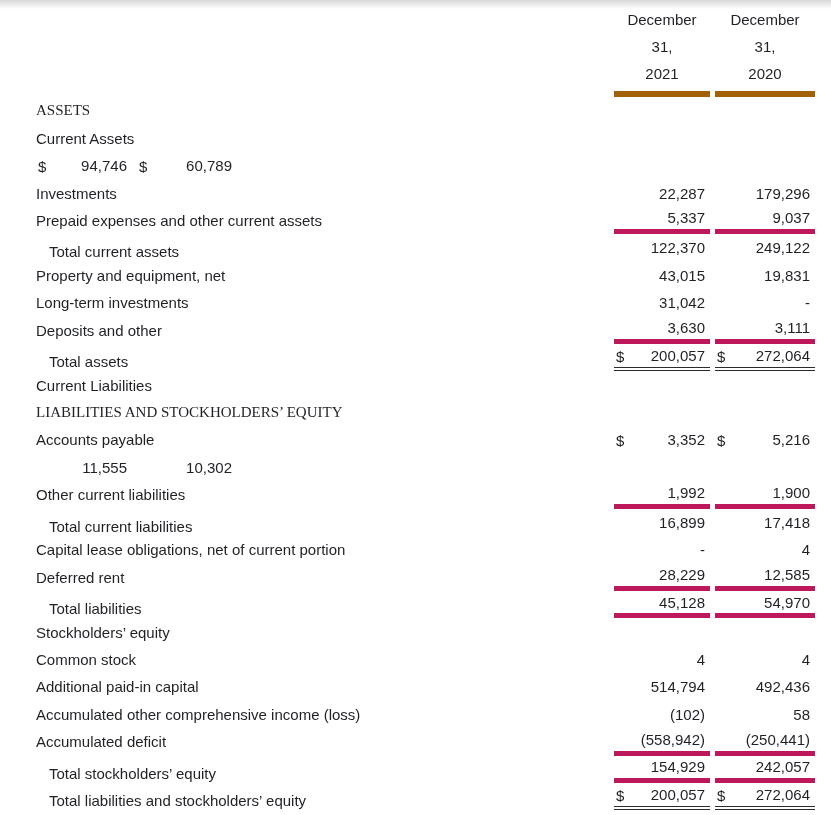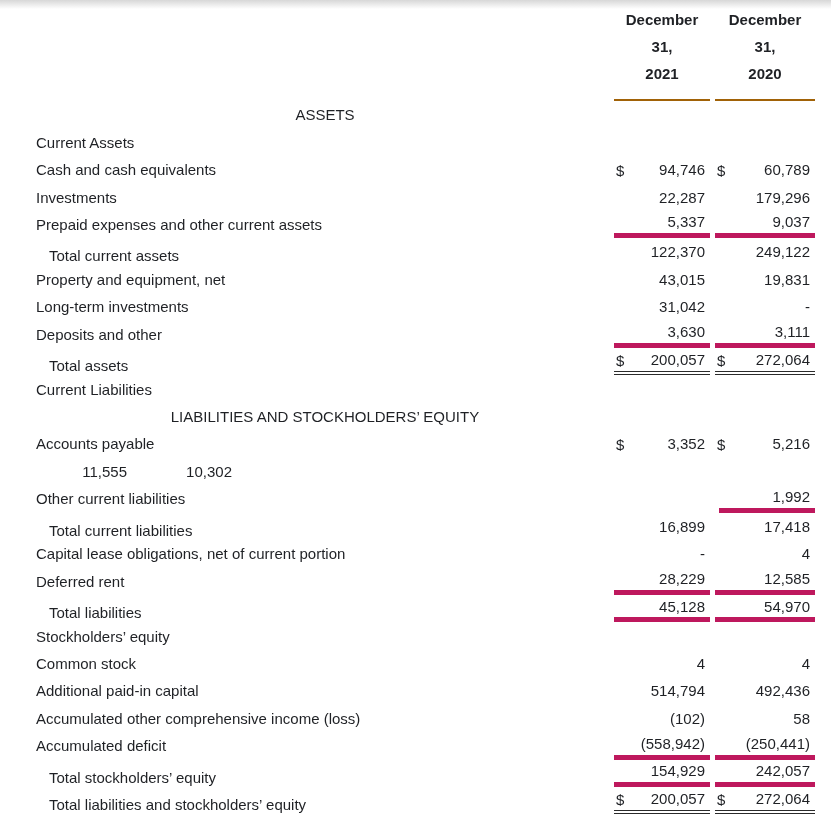--- a/index.html
+++ b/index.html
@@ -30,42 +30,42 @@
     width: 779px;
   }
   
   .header-row {
     display: flex;
     padding-top: 6px;
   }
   .header-spacer { flex: 1; }
   .hcell {
     text-align: center;
-    font-weight: 700;
+    font-weight: 400;
     line-height: 27px;
-    border-bottom: 2px solid #a16207;
+    border-bottom: 6px solid #a16207;
     box-sizing: border-box;
-    padding-bottom: 12px;
+    padding-bottom: 4px;
   }
   .hcell.c1 { width: 96px; }
   .hcell.c2 { width: 100px; margin-left: 5px; }
   
   .row {
     display: flex;
     height: 27.45px;
     align-items: center;
   }
   .lbl {
     flex: 1;
     padding-right: 10px;
     white-space: nowrap;
     overflow: hidden;
   }
   .lbl.indent { padding-left: 13px; margin-top: 8px; }
-  .lbl.section { text-align: center; padding-right: 0; }
+  .lbl.section { text-align: left; padding-right: 0; font-family: Liberation Serif, serif; }
   .val {
     height: 100%;
     box-sizing: border-box;
     display: flex;
     align-items: center;
     justify-content: flex-end;
     position: relative;
   }
   .val.c1 { width: 96px; }
   .val.c2 { width: 100px; margin-left: 5px; }
@@ -106,21 +106,20 @@
     <div class="val c2"></div>
   </div>
 
   <div class="row">
     <div class="lbl">Current Assets</div>
     <div class="val c1"></div>
     <div class="val c2"></div>
   </div>
 
   <div class="row">
-    <div class="lbl">Cash and cash equivalents</div>
     <div class="val c1">
       <span class="cur">$</span>
       <span class="num">94,746</span>
     </div>
     <div class="val c2">
       <span class="cur">$</span>
       <span class="num">60,789</span>
     </div>
   </div>
 
@@ -227,20 +226,23 @@
     <div class="val c2">
       <span class="num">10,302</span>
     </div>
   </div>
 
   <div class="row">
     <div class="lbl">Other current liabilities</div>
     <div class="val c1 u">
       <span class="num">1,992</span>
     </div>
+    <div class="val c2 u">
+      <span class="num">1,900</span>
+    </div>
   </div>
 
   <div class="row">
     <div class="lbl indent">Total current liabilities</div>
     <div class="val c1">
       <span class="num">16,899</span>
     </div>
     <div class="val c2">
       <span class="num">17,418</span>
     </div>

